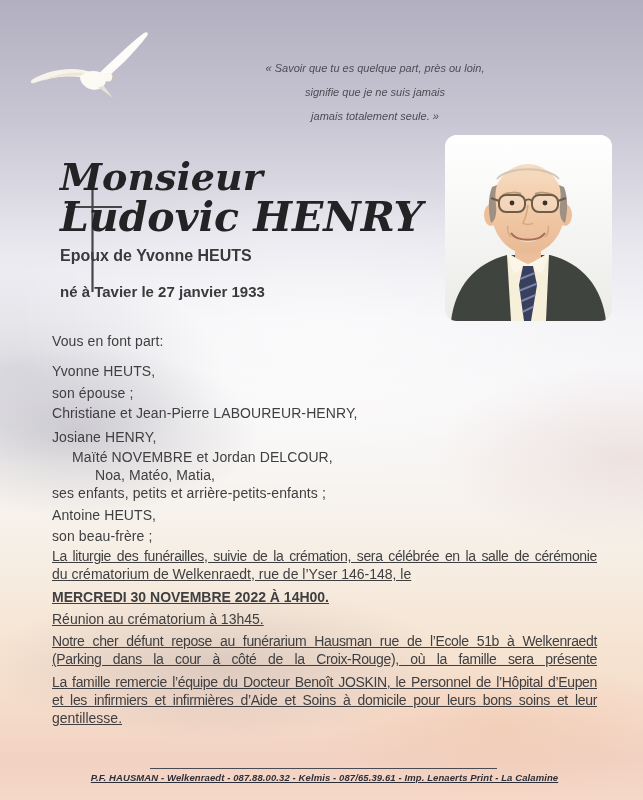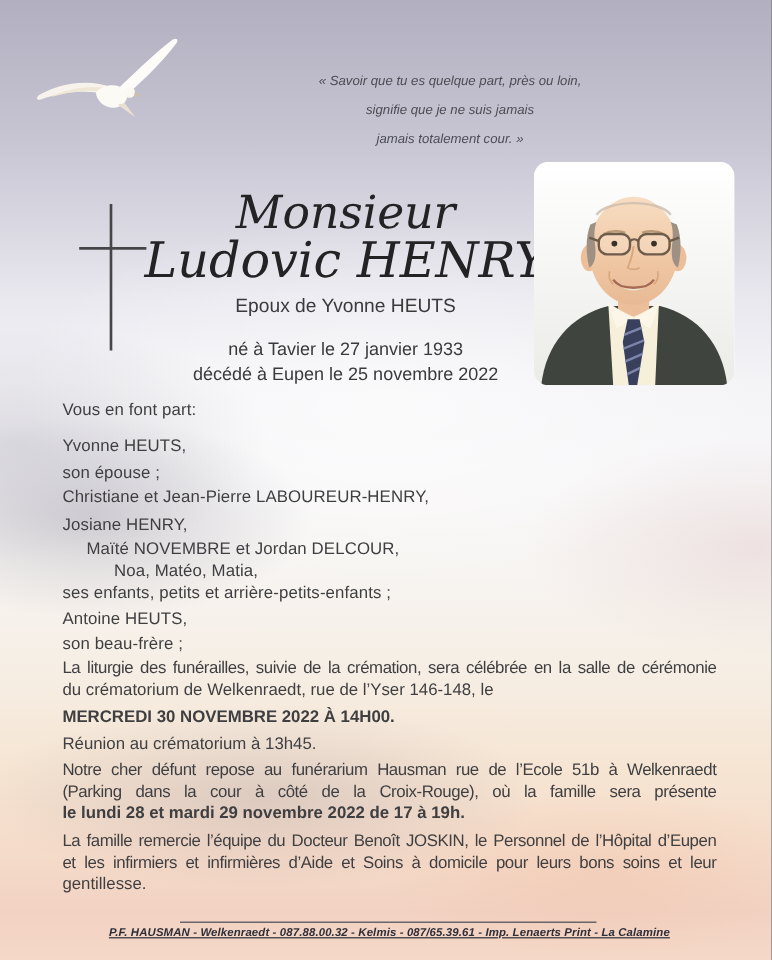--- a/index.html
+++ b/index.html
@@ -26,21 +26,21 @@
   .bird { position: absolute; left: 20px; top: 25px; width: 145px; height: 90px; filter: blur(0.6px); }
 
   .quote {
     position: absolute; left: 150px; top: 56px; width: 450px;
     text-align: center; font-style: italic;
     font-size: 11px; line-height: 24px; color: #4c4c55;
   }
 
   .cross { position: absolute; left: 64px; top: 168px; width: 60px; height: 126px; }
 
-  .title-block { position: absolute; left: 60px; top: 156px; width: 456px; text-align: center; }
+  .title-block { position: absolute; left: 60px; top: 156px; width: 456px; text-align: left; font-weight: bold; }
   .title-line1 {
     font-family: "DejaVu Serif", serif; font-style: italic;
     font-size: 38px; line-height: 42px; color: #232325;
   }
   .title-line2 {
     font-family: "DejaVu Serif", serif; font-style: italic;
     font-size: 41px; line-height: 44px; color: #232325; margin-top: -3px;
   }
   .subtitle { font-size: 16px; line-height: 20px; color: #3a3a3c; margin-top: 7px; }
   .dates { margin-top: 15px; font-size: 15px; line-height: 21px; color: #3a3a3c; }
@@ -49,21 +49,21 @@
     position: absolute; left: 445px; top: 135px; width: 167px; height: 186px;
     border-radius: 12px; overflow: hidden; background: #fbfbfa;
   }
   .portrait svg { display: block; width: 100%; height: 100%; }
 
   .body-text { position: absolute; left: 52px; top: 333px; width: 545px; font-size: 14px; }
   .line { line-height: 17px; letter-spacing: 0.1px; }
   .role { text-align: left; }
   .ind1 { padding-left: 20px; }
   .ind2 { padding-left: 43px; }
-  .pline { line-height: 18px; text-align: justify; }
+  .pline { line-height: 18px; text-align: justify; text-decoration: underline; }
   .pline.just { text-align-last: justify; letter-spacing: -0.35px; }
   .center { }
   .bold { font-weight: bold; }
 
   .mt13 { margin-top: 13px; } .mt7 { margin-top: 7px; } .mt5 { margin-top: 5px; }
   .mt4 { margin-top: 4px; } .mt3 { margin-top: 3px; } .mt2 { margin-top: 2px; } .mt1 { margin-top: 1px; }
 
   .footer-rule { position: absolute; left: 150px; top: 768px; width: 347px; border-top: 1.5px solid #4a4a52; }
   .footer-text {
     position: absolute; left: 52px; top: 772px; width: 545px;
@@ -82,35 +82,34 @@
     <path d="M76,53 C62,49 42,50 22,56 C38,48 58,45 74,50 Z" fill="#efe6d6"></path>
     <path d="M60,52 C66,45 78,44 84,50 C88,54 86,61 79,64 C70,67 60,60 60,52 Z" fill="#fcfaf5"></path>
     <path d="M78,62 L93,73 L84,61 Z" fill="#e9e0d2"></path>
     <circle cx="88" cy="52" r="4.5" fill="#fbf8f2"></circle>
     <path d="M92,52 L99,54 L92,56 Z" fill="#cdbfae"></path>
   </svg>
 
   <div class="quote">
     <div>« Savoir que tu es quelque part, près ou loin,</div>
     <div>signifie que je ne suis jamais</div>
-    <div>jamais totalement cour. »</div>
+    <div>jamais totalement seule. »</div>
   </div>
 
   <svg class="cross" viewBox="0 0 60 126" aria-hidden="true">
     <line x1="28.5" y1="2" x2="28.5" y2="124" stroke="#46464a" stroke-width="2.2"></line>
     <line x1="2" y1="39" x2="58" y2="39" stroke="#46464a" stroke-width="2.2"></line>
   </svg>
 
   <div class="title-block">
     <div class="title-line1">Monsieur</div>
     <div class="title-line2">Ludovic HENRY</div>
     <div class="subtitle">Epoux de Yvonne HEUTS</div>
     <div class="dates">
       <div>né à Tavier le 27 janvier 1933</div>
-      <div>décédé à Eupen le 25 novembre 2022</div>
     </div>
   </div>
 
   <div class="portrait">
     <svg viewBox="0 0 167 186" aria-hidden="true">
       <defs>
         <linearGradient id="pg-bg" x1="0" y1="0" x2="0" y2="1">
           <stop offset="0" stop-color="#ffffff"></stop>
             <stop offset="1" stop-color="#ebebe8"></stop>
         </linearGradient>
@@ -177,21 +176,20 @@
       <div class="pline just">La liturgie des funérailles, suivie de la crémation, sera célébrée en la salle de cérémonie</div>
       <div class="pline">du crématorium de Welkenraedt, rue de l’Yser 146-148, le</div>
     </div>
 
     <div class="pline center bold mt5">MERCREDI 30 NOVEMBRE 2022 À 14H00.</div>
     <div class="pline center mt4">Réunion au crématorium à 13h45.</div>
 
     <div class="mt4">
       <div class="pline just">Notre cher défunt repose au funérarium Hausman rue de l’Ecole 51b à Welkenraedt</div>
       <div class="pline just">(Parking dans la cour à côté de la Croix-Rouge), où la famille sera présente</div>
-      <div class="pline bold">le lundi 28 et mardi 29 novembre 2022 de 17 à 19h.</div>
     </div>
 
     <div class="mt5">
       <div class="pline just">La famille remercie l’équipe du Docteur Benoît JOSKIN, le Personnel de l’Hôpital d’Eupen</div>
       <div class="pline just">et les infirmiers et infirmières d’Aide et Soins à domicile pour leurs bons soins et leur</div>
       <div class="pline">gentillesse.</div>
     </div>
   </div>
 
   <div class="footer-rule"></div>

